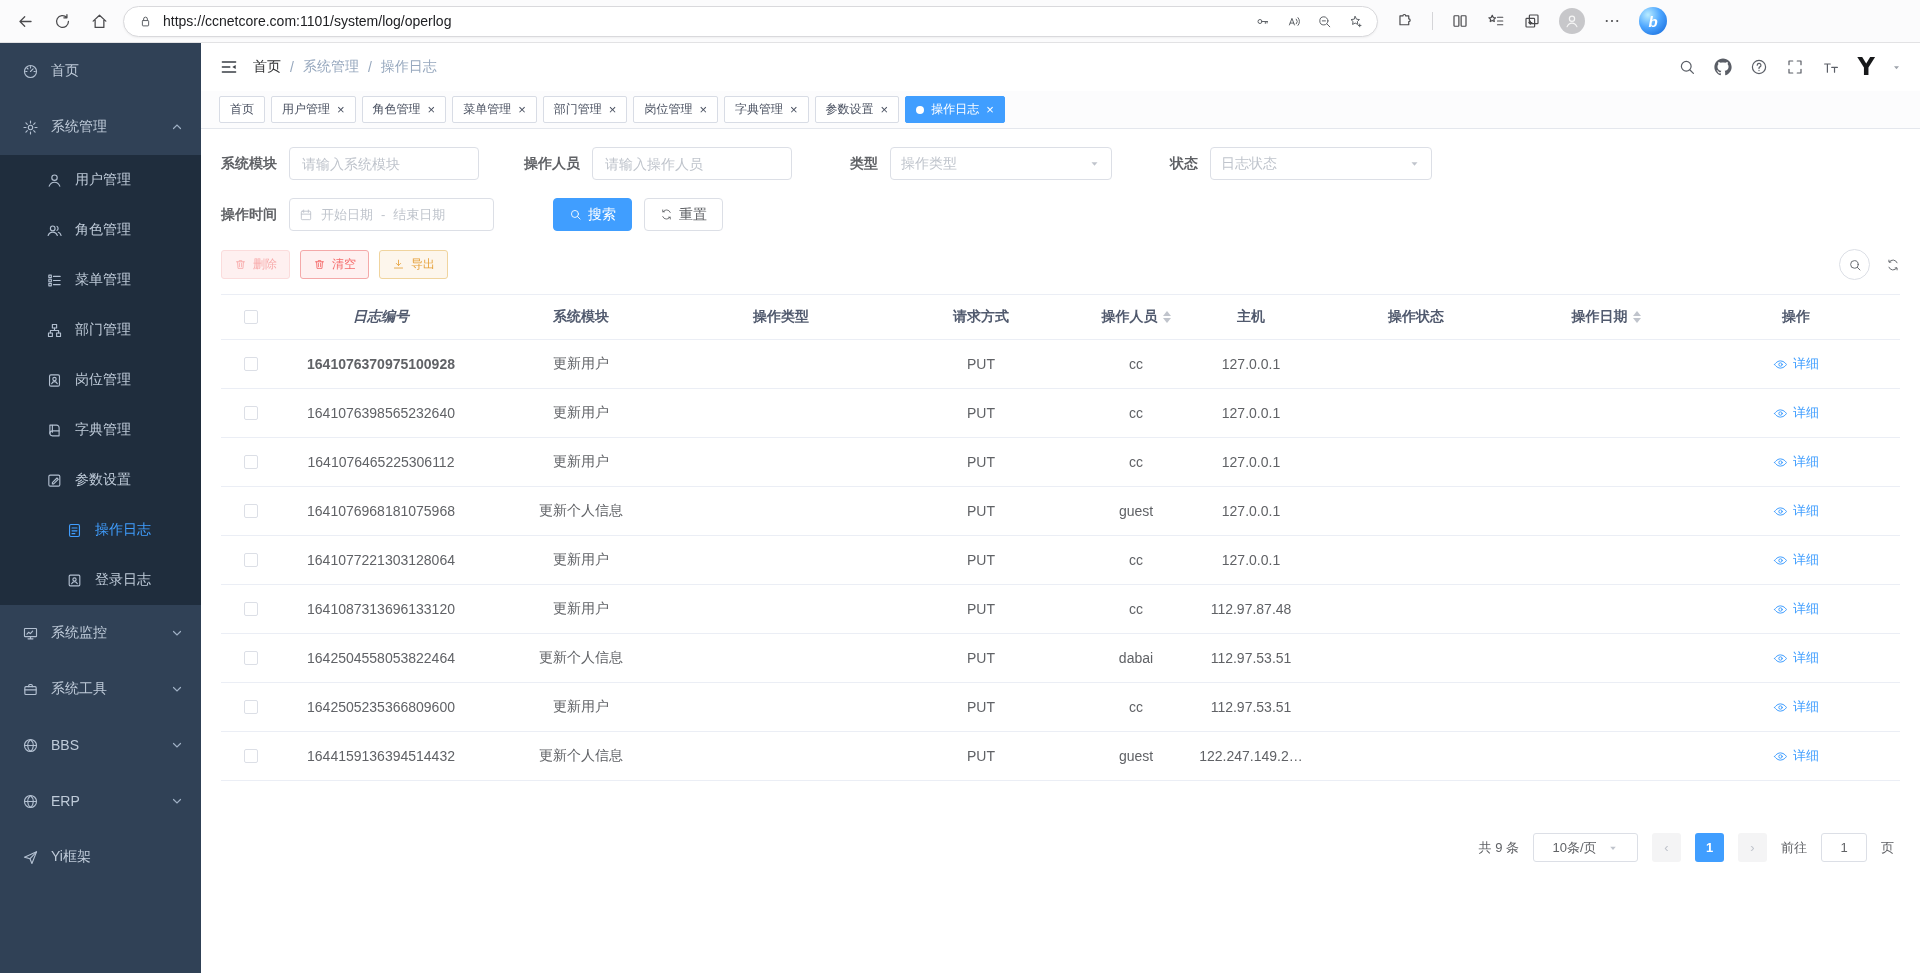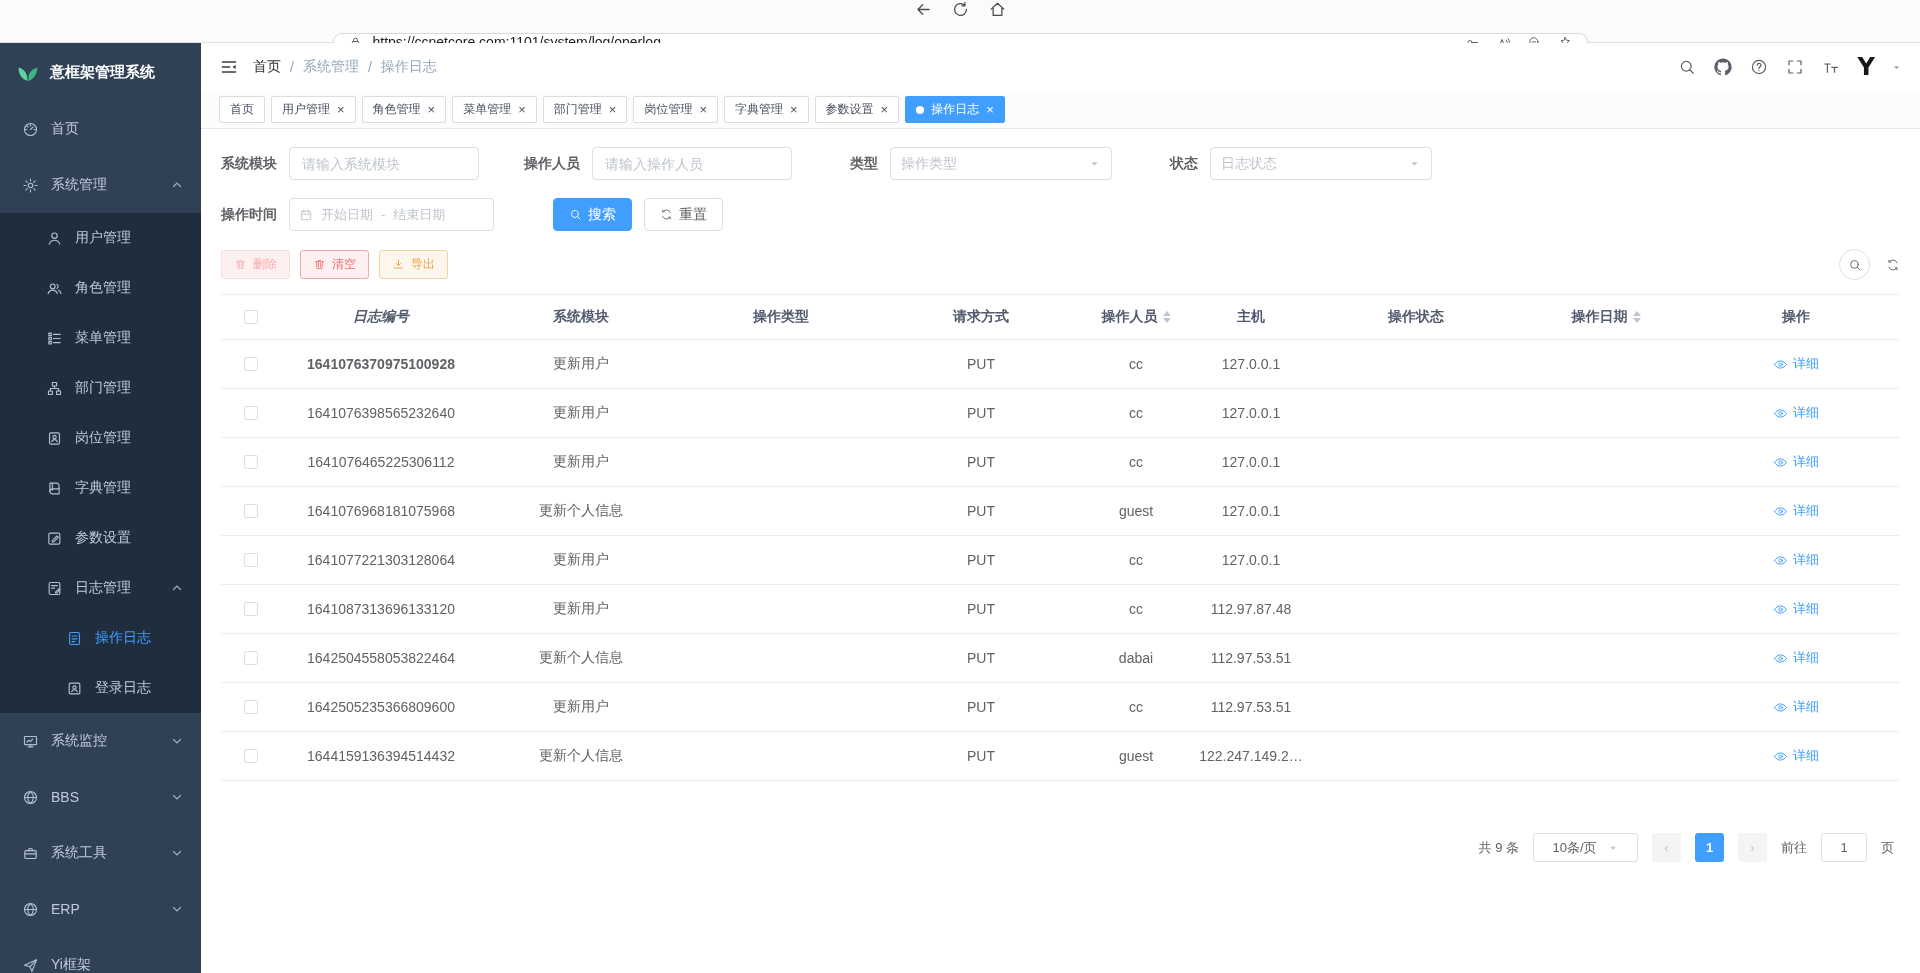--- a/index.html
+++ b/index.html
@@ -2,21 +2,21 @@
 <html><head>
 <meta charset="utf-8">
 <style>
   * { box-sizing: border-box; margin: 0; padding: 0; }
   html,body { width:1920px; height:973px; overflow:hidden; background:#fff;
     font-family:"Liberation Sans","DejaVu Sans",sans-serif; }
   .ic { width:16px; height:16px; display:block; }
 
   
   .browser { height:43px; background:#fbfbfc; border-bottom:1px solid #e2e2e4;
-    display:flex; align-items:center; padding:0 16px; gap:14px; color:#4a4a4d;flex-direction:column; }
+    display:flex; align-items:center; padding:0 16px; gap:14px; color:#4a4a4d; }
   .bnav { display:flex; align-items:center; gap:18px; }
   .bnav .ic { width:19px; height:19px; }
   .url-pill { width:1255px; height:31px; background:#fff; border:1px solid #d9d9dc;
     border-radius:16px; display:flex; align-items:center; padding:0 14px; gap:10px;
     box-shadow:0 1px 2px rgba(0,0,0,.05); }
   .url-pill .ic { width:15px; height:15px; color:#5f6368; }
   .url-text { flex:1; font-size:14px; color:#202124; white-space:nowrap; overflow:hidden; }
   .pill-icons { display:flex; align-items:center; gap:16px; }
   .browser-right { display:flex; align-items:center; gap:18px; margin-left:4px; }
   .browser-right .ic { width:18px; height:18px; }
@@ -231,29 +231,20 @@
           <circle cx="19" cy="12" r="1.4" fill="currentColor" stroke="none"></circle>
         </svg>
       </span>
       <span class="copilot">b</span>
     </div>
 </div>
 
 <div class="app">
 
   <aside class="sidebar">
-    <div class="logo">
-      <span>
-          <svg class="ic" viewBox="0 0 24 24" fill="none" stroke="currentColor" stroke-width="1.6" stroke-linecap="round" stroke-linejoin="round">
-            <path fill="#3cb57e" stroke="none" d="M12.5 21c-.8-6.5 1.5-11.5 9-13.5-.8 7.5-3.8 11.5-9 13.5z"></path>
-            <path fill="#5fd49b" stroke="none" d="M11.5 21C5.5 19 2.2 14 2.7 7.5c6.2 1.8 8.8 6.5 8.8 13.5z"></path>
-          </svg>
-        </span>
-      <span>意框架管理系统</span>
-    </div>
     <nav id="menu">
         <div class="m-item lvl0">
           <span class="mi">
             <svg class="ic" viewBox="0 0 24 24" fill="none" stroke="currentColor" stroke-width="1.6" stroke-linecap="round" stroke-linejoin="round">
               <circle cx="12" cy="12" r="8.5"></circle>
               <path d="M12 12l3.7-3.7M12 5.2v1.8M5.2 12H7M17 12h1.8M7.2 7.2l1.3 1.3"></path>
             </svg>
           </span>
           <span>首页</span>
         </div>
@@ -332,34 +323,20 @@
         </div>
         <div class="m-item lvl1">
           <span class="mi">
             <svg class="ic" viewBox="0 0 24 24" fill="none" stroke="currentColor" stroke-width="1.6" stroke-linecap="round" stroke-linejoin="round">
               <rect x="4" y="4.5" width="15.5" height="15.5" rx="2"></rect>
               <path d="m9 15 6.5-6.5 1.8 1.8-6.5 6.5H9z"></path>
             </svg>
           </span>
           <span>参数设置</span>
         </div>
-        <div class="m-item lvl1">
-          <span class="mi">
-            <svg class="ic" viewBox="0 0 24 24" fill="none" stroke="currentColor" stroke-width="1.6" stroke-linecap="round" stroke-linejoin="round">
-              <rect x="4.5" y="3.5" width="15" height="17" rx="2"></rect>
-              <path d="M8 8h8M8 11.5h4M13.5 17l4.5-4.5 1.4 1.4L15 18.4h-1.5z"></path>
-            </svg>
-          </span>
-          <span>日志管理</span>
-          <span class="m-arrow">
-            <svg class="ic" viewBox="0 0 24 24" fill="none" stroke="currentColor" stroke-width="2.4" stroke-linecap="round">
-              <path d="m5 15 7-7 7 7"></path>
-            </svg>
-          </span>
-        </div>
         <div class="m-item lvl2 active">
           <span class="mi">
             <svg class="ic" viewBox="0 0 24 24" fill="none" stroke="currentColor" stroke-width="1.6" stroke-linecap="round" stroke-linejoin="round">
               <rect x="5" y="3.5" width="14" height="17" rx="2"></rect>
               <path d="M8.5 8.5h7M8.5 12.5h7M8.5 16.5h4"></path>
             </svg>
           </span>
           <span>操作日志</span>
         </div>
         <div class="m-item lvl2">
@@ -382,39 +359,39 @@
           <span>系统监控</span>
           <span class="m-arrow">
             <svg class="ic" viewBox="0 0 24 24" fill="none" stroke="currentColor" stroke-width="2.4" stroke-linecap="round">
               <path d="m5 9 7 7 7-7"></path>
             </svg>
           </span>
         </div>
         <div class="m-item lvl0">
           <span class="mi">
             <svg class="ic" viewBox="0 0 24 24" fill="none" stroke="currentColor" stroke-width="1.6" stroke-linecap="round" stroke-linejoin="round">
-              <circle cx="12" cy="12" r="8.5"></circle>
-              <path d="M3.5 12h17M12 3.5c2.7 2.3 4 5.2 4 8.5s-1.3 6.2-4 8.5c-2.7-2.3-4-5.2-4-8.5s1.3-6.2 4-8.5z"></path>
-            </svg>
-          </span>
-          <span>BBS</span>
+              <rect x="4" y="8" width="16" height="11" rx="1.5"></rect>
+              <path d="M9.5 8V6.5A1.5 1.5 0 0 1 11 5h2a1.5 1.5 0 0 1 1.5 1.5V8M4 12.5h16"></path>
+            </svg>
+          </span>
+          <span>系统工具</span>
           <span class="m-arrow">
             <svg class="ic" viewBox="0 0 24 24" fill="none" stroke="currentColor" stroke-width="2.4" stroke-linecap="round">
               <path d="m5 9 7 7 7-7"></path>
             </svg>
           </span>
         </div>
         <div class="m-item lvl0">
           <span class="mi">
             <svg class="ic" viewBox="0 0 24 24" fill="none" stroke="currentColor" stroke-width="1.6" stroke-linecap="round" stroke-linejoin="round">
-              <rect x="4" y="8" width="16" height="11" rx="1.5"></rect>
-              <path d="M9.5 8V6.5A1.5 1.5 0 0 1 11 5h2a1.5 1.5 0 0 1 1.5 1.5V8M4 12.5h16"></path>
-            </svg>
-          </span>
-          <span>系统工具</span>
+              <circle cx="12" cy="12" r="8.5"></circle>
+              <path d="M3.5 12h17M12 3.5c2.7 2.3 4 5.2 4 8.5s-1.3 6.2-4 8.5c-2.7-2.3-4-5.2-4-8.5s1.3-6.2 4-8.5z"></path>
+            </svg>
+          </span>
+          <span>BBS</span>
           <span class="m-arrow">
             <svg class="ic" viewBox="0 0 24 24" fill="none" stroke="currentColor" stroke-width="2.4" stroke-linecap="round">
               <path d="m5 9 7 7 7-7"></path>
             </svg>
           </span>
         </div>
         <div class="m-item lvl0">
           <span class="mi">
             <svg class="ic" viewBox="0 0 24 24" fill="none" stroke="currentColor" stroke-width="1.6" stroke-linecap="round" stroke-linejoin="round">
               <circle cx="12" cy="12" r="8.5"></circle>

